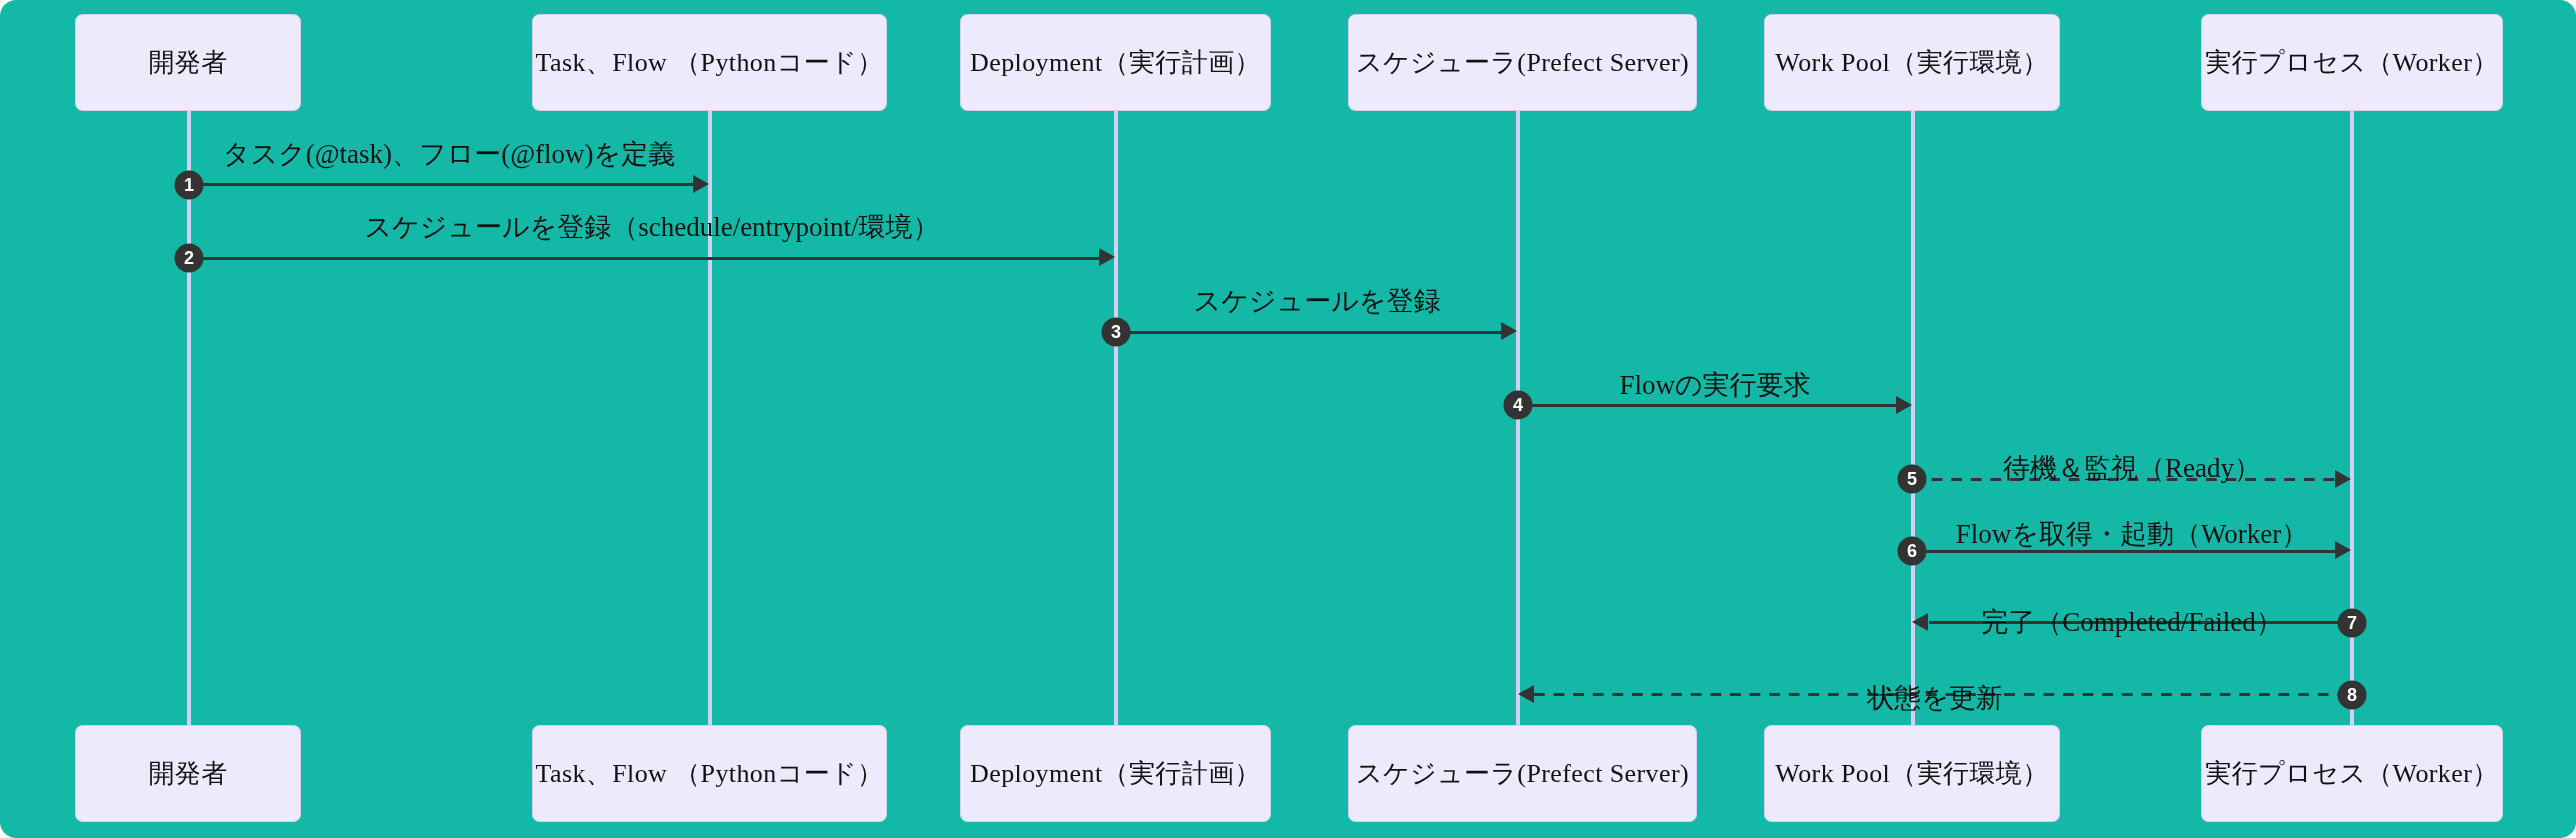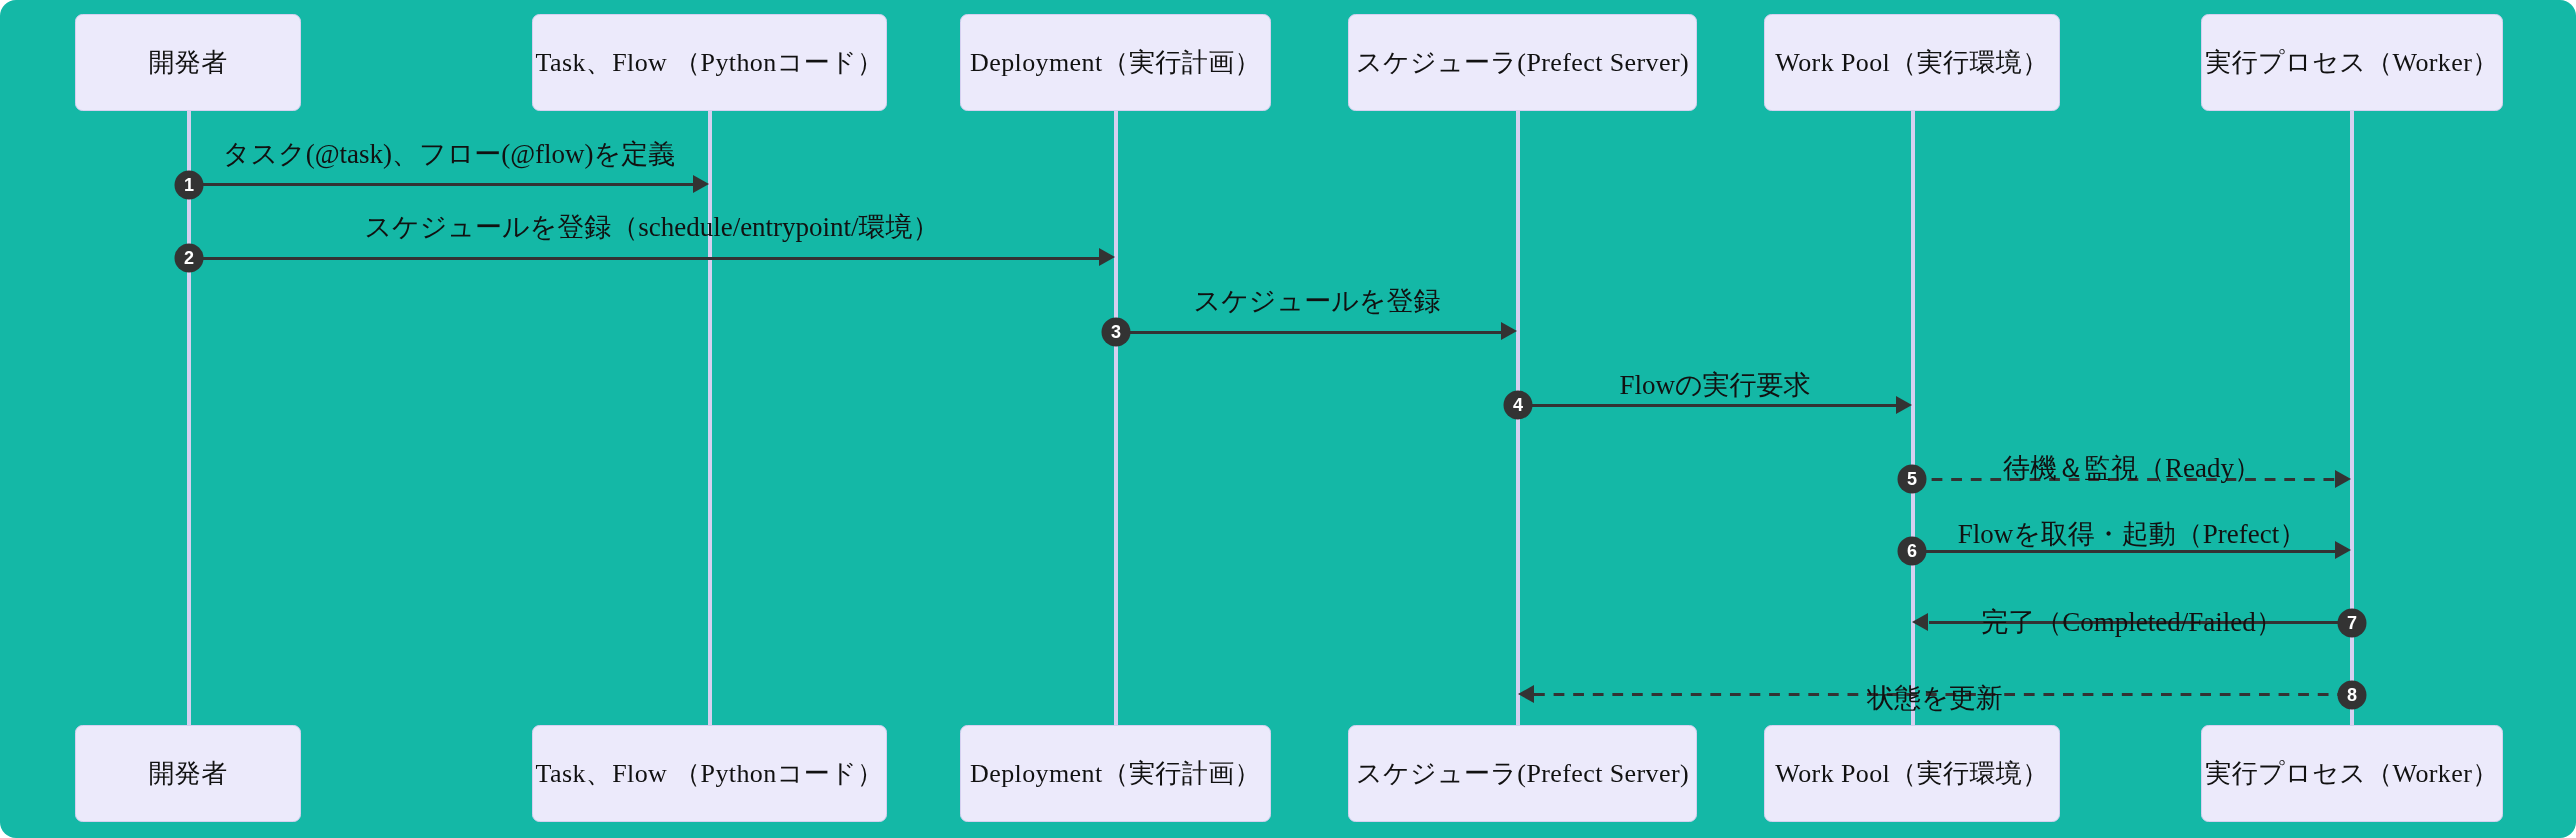--- a/index.html
+++ b/index.html
@@ -167,21 +167,21 @@
     <div class="msg-line solid" style="left: 1518px; width: 378px; top: 404px;"></div>
     <div class="msg-head right" style="top: 396px; left: 1896px;"></div>
     <div class="msg-label" style="left: 1715px; top: 367px;">Flowの実行要求</div>
     <div class="seq-badge" style="left: 1518px; top: 405px;">4</div>
     <div class="msg-line dotted" style="left: 1912px; width: 423px; top: 478px;"></div>
     <div class="msg-head right" style="top: 470px; left: 2335px;"></div>
     <div class="msg-label" style="left: 2132px; top: 450px;">待機＆監視（Ready）</div>
     <div class="seq-badge" style="left: 1912px; top: 479px;">5</div>
     <div class="msg-line solid" style="left: 1912px; width: 423px; top: 550px;"></div>
     <div class="msg-head right" style="top: 541px; left: 2335px;"></div>
-    <div class="msg-label" style="left: 2132px; top: 516px;">Flowを取得・起動（Prefect）</div>
+    <div class="msg-label" style="left: 2132px; top: 516px;">Flowを取得・起動（Worker）</div>
     <div class="seq-badge" style="left: 1912px; top: 551px;">6</div>
     <div class="msg-line solid" style="left: 1929px; width: 423px; top: 621px;"></div>
     <div class="msg-head left" style="top: 613px; left: 1912px;"></div>
     <div class="msg-label" style="left: 2132px; top: 604px; font-family: Liberation Serif, serif;">完了（Completed/Failed）</div>
     <div class="seq-badge" style="left: 2352px; top: 623px;">7</div>
     <div class="msg-line dotted" style="left: 1534px; width: 818px; top: 693px;"></div>
     <div class="msg-head left" style="top: 685px; left: 1518px;"></div>
     <div class="msg-label" style="left: 1935px; top: 680px;">状態を更新</div>
     <div class="seq-badge" style="left: 2352px; top: 695px;">8</div>
   </div>

